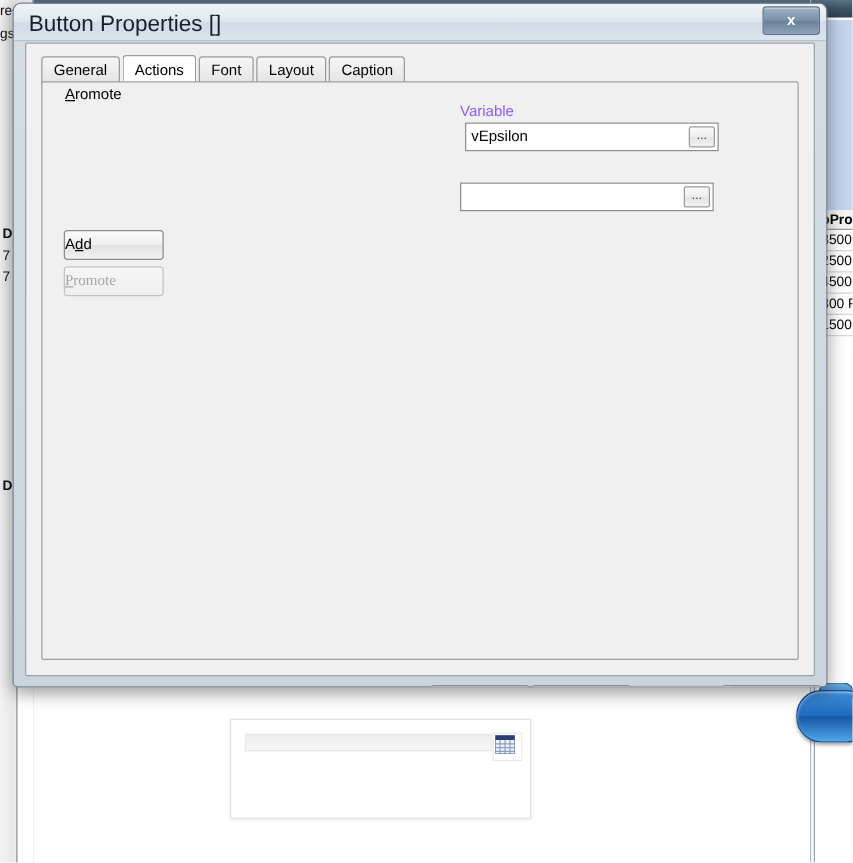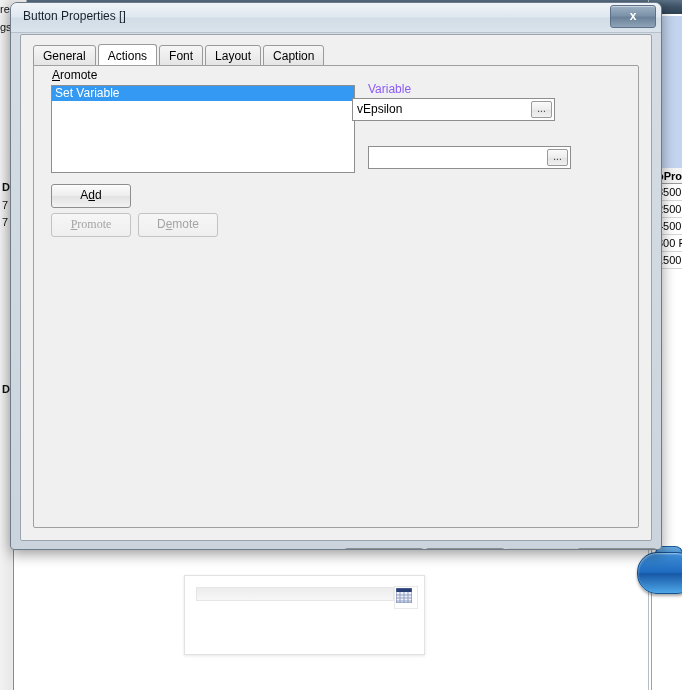--- a/index.html
+++ b/index.html
@@ -88,21 +88,21 @@
     border:1px solid #6d7b8a;
     box-shadow:0 4px 14px rgba(0,0,0,.40);
     overflow:hidden;
   }
   .dlg-titlebar{
     position:relative;height:29px;
     background:linear-gradient(180deg,#f0f4f8 0%,#dfe7ef 48%,#d2dce6 52%,#dbe4ec 100%);
     border-bottom:1px solid #b6c1cc;
   }
   .dlg-title{
-    position:absolute;left:12px;top:6px;font-size:12px;color:#15202b;
+    position:absolute;left:12px;top:6px;font-size:18px;color:#15202b;
     font-family:"Liberation Sans","DejaVu Sans",sans-serif;white-space:nowrap;
   }
   .close-btn{
     position:absolute;right:5px;top:2px;width:44px;height:21px;
     border-radius:3px;
     background:linear-gradient(180deg,#9fb2c4 0%,#7c93a9 45%,#6a8299 55%,#8ea3b7 100%);
     border:1px solid #5d7288;
     box-shadow:inset 0 1px 0 rgba(255,255,255,.45);
     color:#ffffff;font-size:12px;font-weight:bold;text-align:center;line-height:21px;
     cursor:pointer;
@@ -136,21 +136,21 @@
   .listbox{
     position:absolute;left:17px;top:19px;width:302px;height:86px;
     background:#ffffff;border:1px solid #8e8e8e;overflow:hidden;
   }
   .list-item{
     height:15px;line-height:15px;padding:0 0 0 3px;font-size:12px;color:#000;cursor:pointer;
   }
   .list-item.selected{background:#3399f3;color:#ffffff;}
 
   .btn{
-    position:absolute;height:22px;line-height:21px;text-align:center;font-size:12px;color:#000;
+    position:absolute;height:22px;line-height:21px;font-size:12px;color:#000;
     background:linear-gradient(180deg,#fbfbfb 0%,#eeeeee 48%,#e2e2e2 52%,#f2f2f2 100%);
     border:1px solid #8d8d8d;border-radius:3px;cursor:pointer;
     box-shadow:inset 0 1px 0 rgba(255,255,255,.8);
   }
   .btn.disabled{color:#a4a4a4;background:linear-gradient(180deg,#f6f6f6 0%,#efefef 100%);
     border-color:#c3c3c3;box-shadow:none;cursor:default;}
   .btn u{text-decoration:underline;}
   .btn.disabled u{text-decoration:underline;}
 
   
@@ -241,33 +241,29 @@
   <div class="dlg-body">
 
     <div class="tabstrip">
       <span class="tab">General</span><span class="tab selected">Actions</span><span class="tab">Font</span><span class="tab">Layout</span><span class="tab">Caption</span>
     </div>
 
     <div class="tabpage">
 
       <div class="grp-label" style="left:18px;top:2px;"><u>A</u><span>romote</span></div>
 
-      <div class="listbox">
-        <div class="list-item selected">Set Variable</div>
-      </div>
 
       <div class="btn" style="left:17px;top:118px;width:78px;"><span>A</span><u>d</u><span>d</span></div>
 
 
       <div class="btn disabled" style="left:17px;top:147px;width:78px;font-family:Liberation Serif, serif;"><span></span><u>P</u><span>romote</span></div>
 
-      <div class="btn disabled" style="left:104px;top:147px;width:78px;"><span>D</span><u>e</u><span>mote</span></div>
 
       <div class="fld-label" style="left:334px;top:16px;">Variable</div>
-      <div class="inputwrap" style="left:318px;top:32px;width:201px;">
+      <div class="inputwrap" style="left:338px;top:32px;width:201px;">
         <span class="txt">vEpsilon</span>
         <span class="ell-btn">...</span>
       </div>
 
       <div class="fld-label" style="left:334px;top:64px;margin-top:23px;">Value</div>
       <div class="inputwrap" style="left:334px;top:80px;width:201px;">
         <span class="txt"></span>
         <span class="ell-btn">...</span>
       </div>
     </div>

